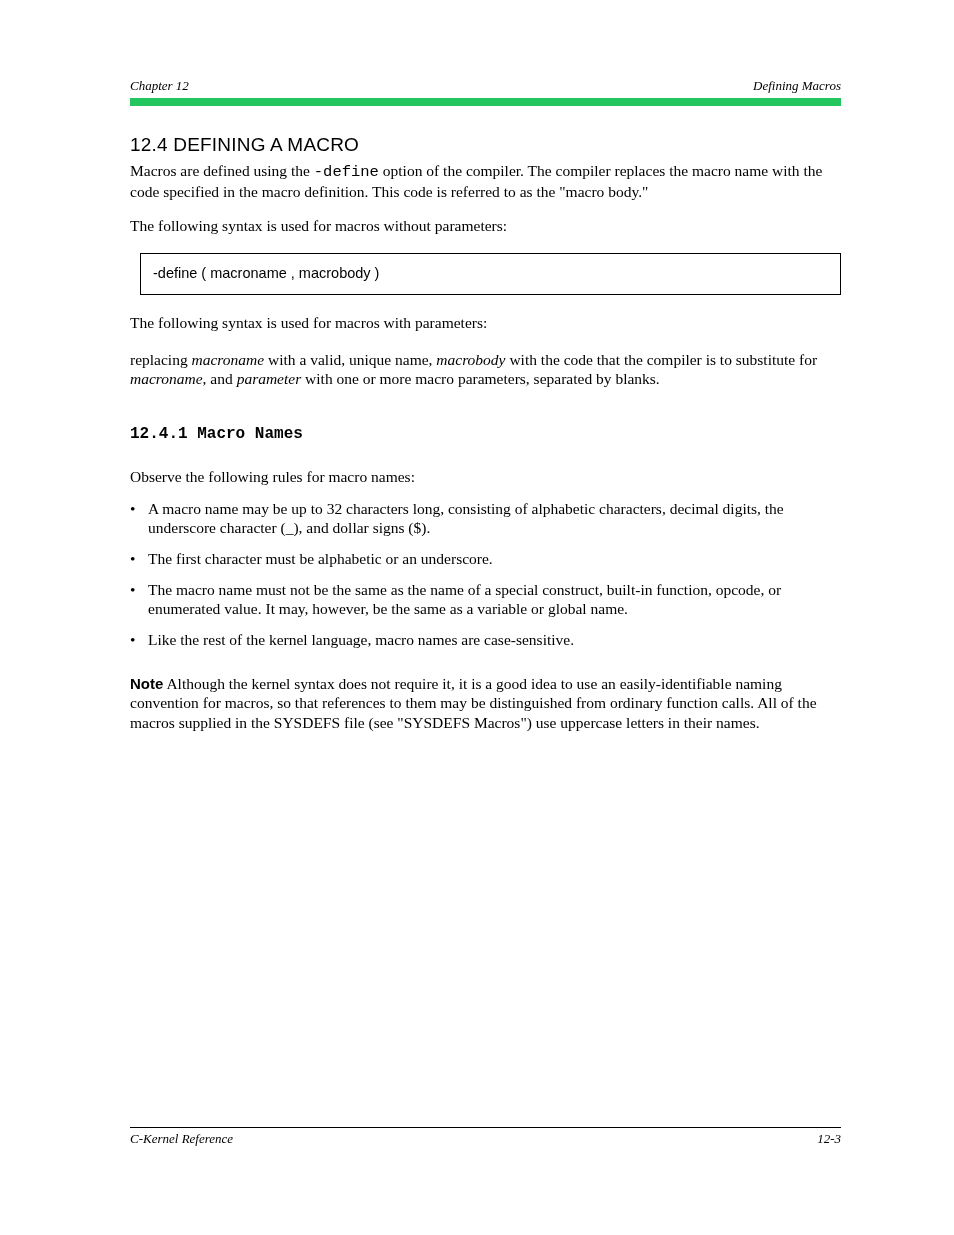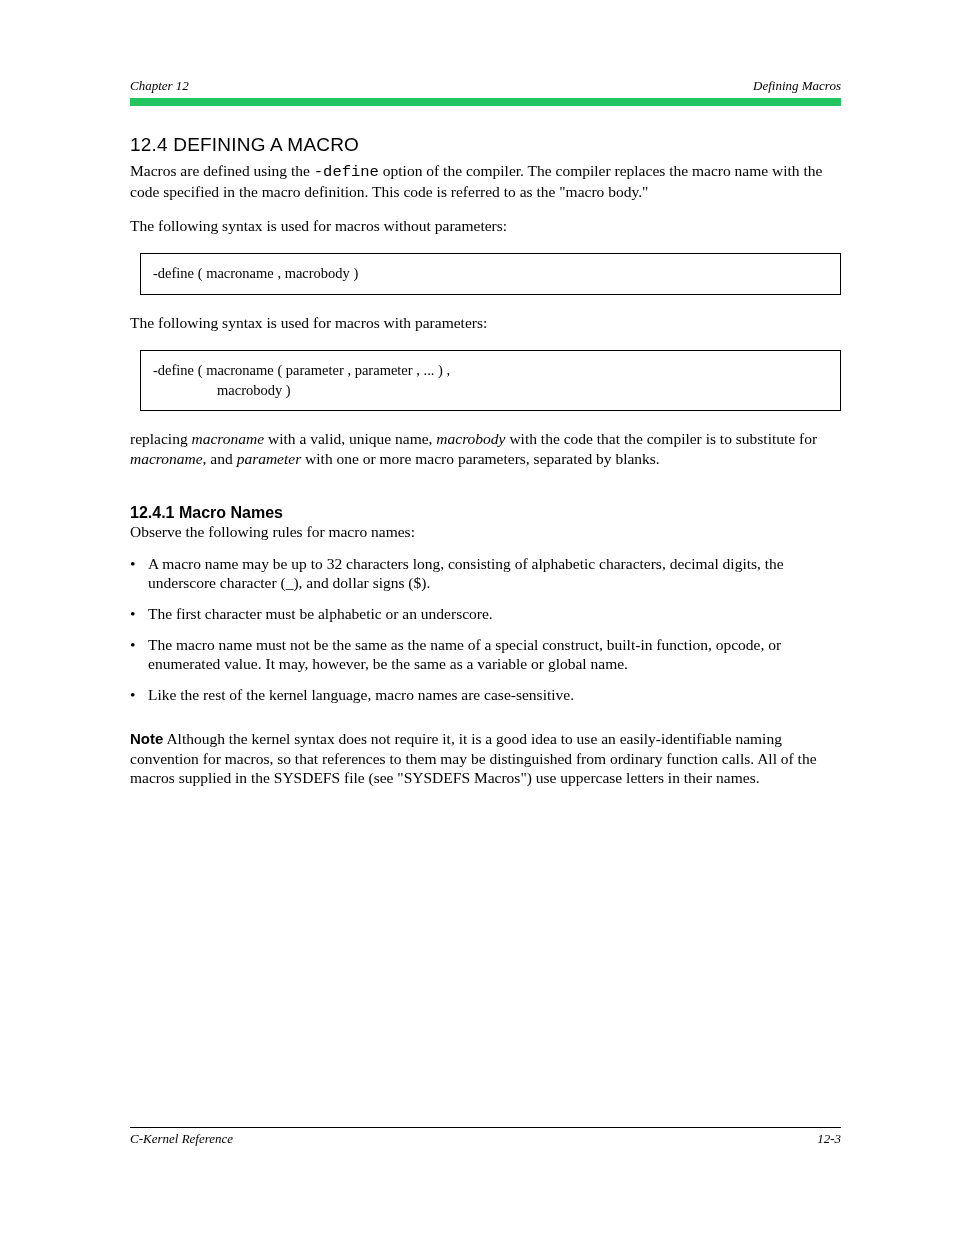--- a/index.html
+++ b/index.html
@@ -45,36 +45,36 @@
     .para-spaced {
       margin-bottom: 18px;
     }
     .code-inline {
       font-family: "Courier New", Courier, monospace;
     }
     .code-box {
       border: 1.5px solid #000;
       padding: 10px 12px;
       margin: 2px 0 18px 10px;
-      font-family: Liberation Serif, serif;
+      font-family: Liberation Sans, sans-serif;
       font-size: 14.5px;
       line-height: 1.35;
     }
     .code-box .line {
       display: block;
     }
     .code-box .indent {
       padding-left: 64px;
     }
     .subsection-heading {
-      font-family: Liberation Sans, sans-serif;
+      font-family: Liberation Mono, monospace;
       font-size: 16px;
       font-weight: bold;
       margin-top: 36px;
-      margin-bottom: 0;
+      margin-bottom: 24px;
     }
     .list-item {
       font-size: 15.5px;
       line-height: 1.22;
       margin-bottom: 12px;
       display: flex;
     }
     .bullet {
       width: 18px;
       flex-shrink: 0;
@@ -137,24 +137,20 @@
     </p>
 
     <p class="para para-spaced">The following syntax is used for macros without parameters:</p>
 
     <div class="code-box">
       <span class="line"><span>-define ( macroname , macrobody )</span></span>
     </div>
 
     <p class="para para-spaced">The following syntax is used for macros with parameters:</p>
 
-    <div class="code-box">
-      <span class="line"><span>-define ( macroname ( parameter , parameter , ... ) ,</span></span>
-      <span class="line indent"><span>macrobody )</span></span>
-    </div>
 
     <p class="para">
       <span>replacing </span><span class="var">macroname</span><span> with a valid, unique name, </span><span class="var">macrobody</span><span> with the code that the compiler is to substitute for </span><span class="var">macroname</span><span>, and </span><span class="var">parameter</span><span> with one or more macro parameters, separated by blanks.</span>
     </p>
 
     <h3 class="subsection-heading">12.4.1 Macro Names</h3>
 
     <p class="para">Observe the following rules for macro names:</p>
 
     <div class="lists-section">

